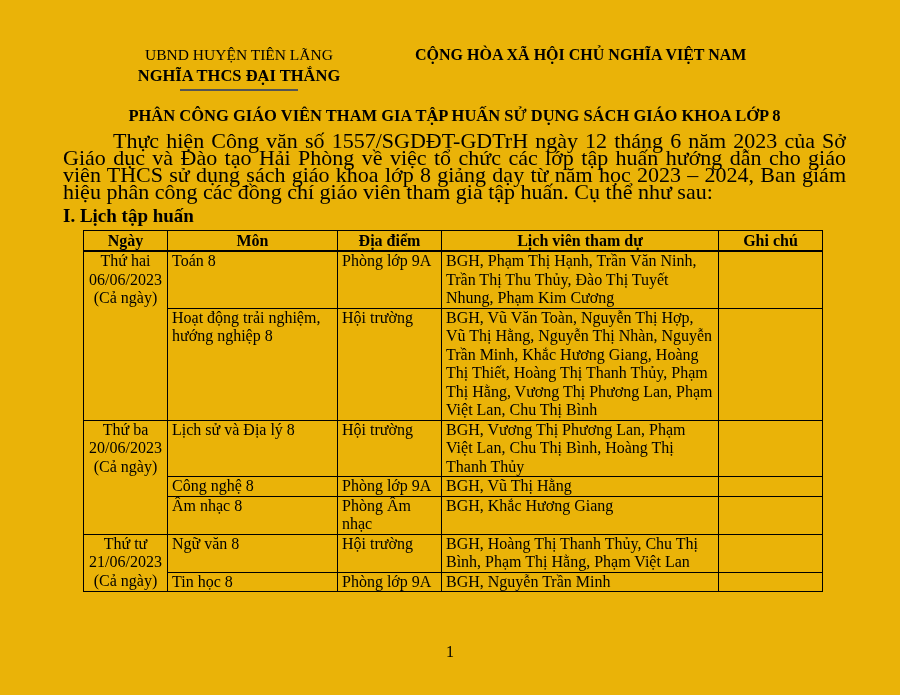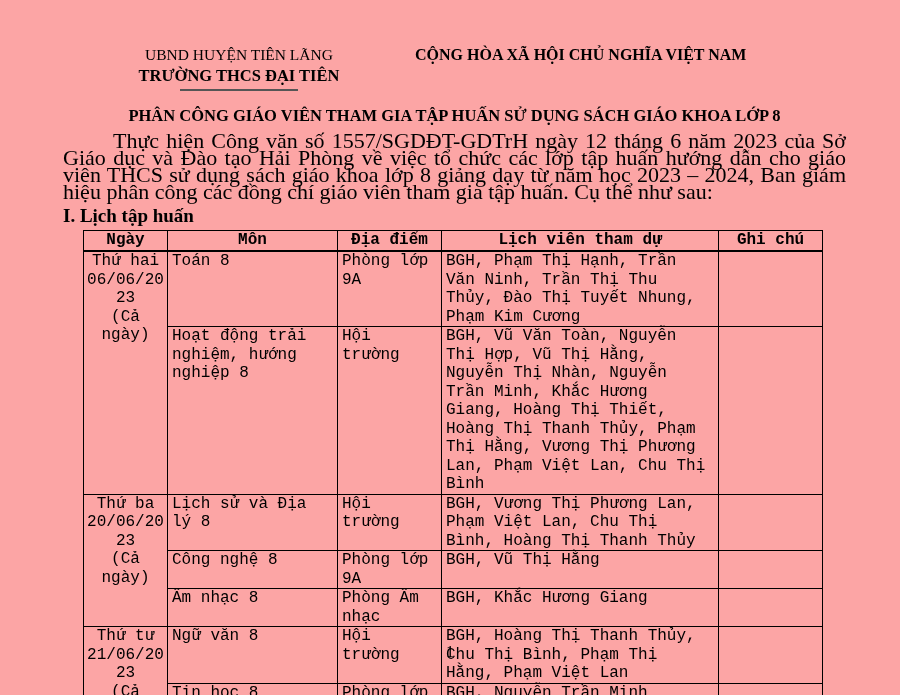--- a/index.html
+++ b/index.html
@@ -2,21 +2,21 @@
 <html><head>
 <meta charset="utf-8">
 <style>
   html, body { margin: 0; padding: 0; background: #ffffff; }
   .page {
     position: relative;
     width: 900px;
     height: 695px;
     box-sizing: border-box;
     padding: 44px 54px 0 63px;
-    background: #fca5a5;
+    background: #eab308;
     color: #000000;
     font-family: "Liberation Serif", "DejaVu Serif", serif;
     overflow: hidden;
   }
   .doc-header { display: flex; align-items: flex-start; }
   .issuer { width: 352px; text-align: center; }
   .issuer-line1 { font-size: 15.5px; line-height: 21px; }
   .issuer-line2 { font-size: 16.5px; font-weight: bold; line-height: 22px; }
   .issuer-rule { width: 118px; border-bottom: 2px solid #555; margin: 2px auto 0 auto; height: 0; }
   .motto { flex: 1; text-align: left; padding-right: 16px; }
@@ -35,21 +35,20 @@
     width: 739px;
   }
   .schedule th, .schedule td {
     border: 1px solid #000;
     padding: 0 4px;
     font-size: 16px;
     line-height: 18.5px;
     vertical-align: top;
     text-align: left;
     overflow-wrap: break-word;
-    font-family: Liberation Mono, monospace;
   }
   .schedule th {
     text-align: center;
     font-weight: bold;
     border-bottom-width: 2px;
     line-height: 19px;
   }
   .schedule td.day-cell { text-align: center; padding: 0 1px; }
   .col-day { width: 84px; }
   .col-subject { width: 170px; }
@@ -65,21 +64,21 @@
   }
 </style>
 </head>
 <body>
 
 <div class="page">
 
   <div class="doc-header">
     <div class="issuer">
       <div class="issuer-line1">UBND HUYỆN TIÊN LÃNG</div>
-      <div class="issuer-line2">TRƯỜNG THCS ĐẠI TIÊN</div>
+      <div class="issuer-line2">NGHĨA THCS ĐẠI THẮNG</div>
       <div class="issuer-rule"></div>
     </div>
     <div class="motto">
       <div class="motto-line1">CỘNG HÒA XÃ HỘI CHỦ NGHĨA VIỆT NAM</div>
     </div>
   </div>
 
   <div class="doc-title">PHÂN CÔNG GIÁO VIÊN THAM GIA TẬP HUẤN SỬ DỤNG SÁCH GIÁO KHOA LỚP 8</div>
 
   <div class="intro">Thực hiện Công văn số 1557/SGDĐT-GDTrH ngày 12 tháng 6 năm 2023 của Sở Giáo dục và Đào tạo Hải Phòng về việc tổ chức các lớp tập huấn hướng dẫn cho giáo viên THCS sử dụng sách giáo khoa lớp 8 giảng dạy từ năm học 2023 – 2024, Ban giám hiệu phân công các đồng chí giáo viên tham gia tập huấn. Cụ thể như sau:</div>

